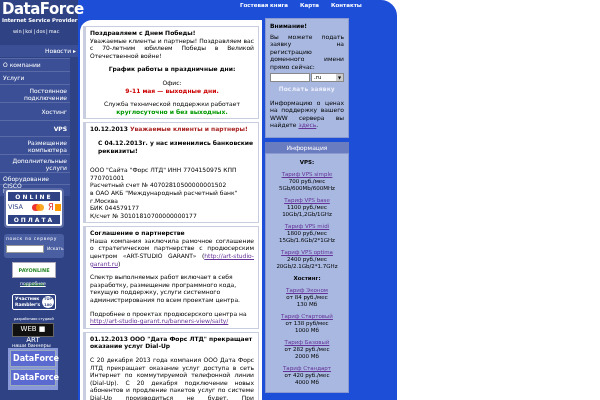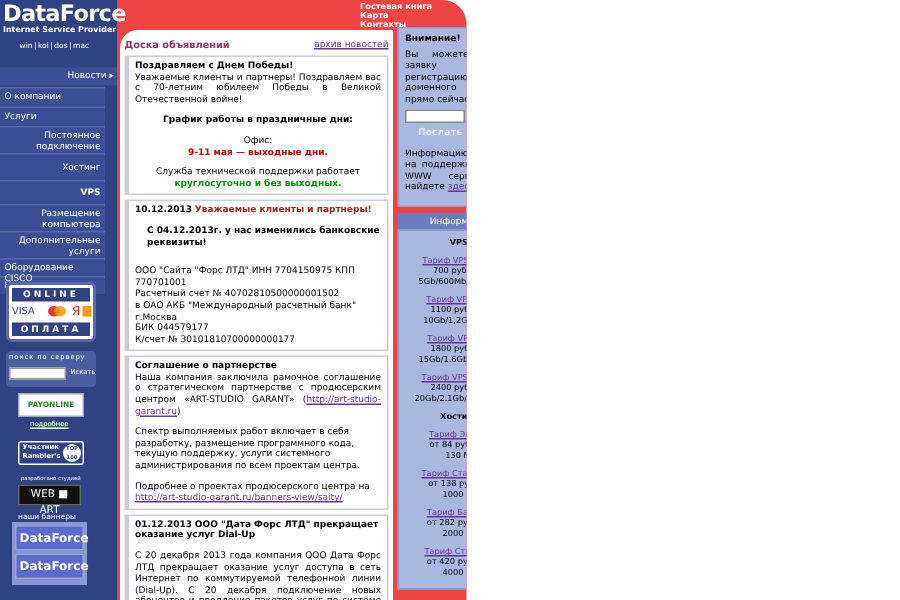--- a/index.html
+++ b/index.html
@@ -1,20 +1,20 @@
 <!DOCTYPE html>
 <html><head>
 <meta charset="utf-8">
 <style>
   * { box-sizing: border-box; margin: 0; padding: 0; }
   html, body { width: 600px; height: 400px; overflow: hidden; background: #ffffff; }
   body { font-family: "DejaVu Sans", sans-serif; font-size: 7px; color: #000; position: relative; }
 
   
-  #frame { position: absolute; left: 0; top: 0; width: 311px; height: 400px; background: #ef4444; border-top-right-radius: 16px; overflow: hidden; }
+  #frame { position: absolute; left: 0; top: 0; width: 397px; height: 400px; background: #1d4ed8; border-top-right-radius: 16px; overflow: hidden; }
 
   
   #left { position: absolute; left: 0; top: 0; width: 78px; height: 400px; background: #2f4384; }
   .logo { position: absolute; left: 2px; top: 0px; color: #fff; font-family: "DejaVu Sans", sans-serif; font-weight: bold; font-size: 15px; letter-spacing: -0.5px; }
   .logo-sub { position: absolute; left: 2px; top: 17px; color: #fff; font-weight: bold; font-size: 5.3px; }
   .enc { position: absolute; left: 12px; top: 28px; color: #fff; font-size: 5px; }
   .enc span { margin: 0 1px; }
 
   .nav { position: absolute; left: 0; width: 70px; }
   .nav-item { display: block; color: #fff; font-size: 6px; border-top: 1px solid #5a6aa6; background: #3a4f95; padding: 2px 3px; text-align: right; line-height: 7px; }
@@ -145,24 +145,20 @@
     <div class="banner-df b2">DataForce</div>
   </div>
 
   <div class="topmenu">
     <span>Гостевая книга</span>
     <span>Карта</span>
     <span>Контакты</span>
   </div>
 
   <div id="content">
-    <div class="content-head">
-      <span class="ann-title">Доска объявлений</span>
-      <span class="archive">архив новостей</span>
-    </div>
 
     <div class="news">
       <div class="bold">Поздравляем с Днем Победы!</div>
       <div class="justify">Уважаемые клиенты и партнеры! Поздравляем вас с 70-летним юбилеем Победы в Великой Отечественной войне!</div>
       <div class="gap"></div>
       <div class="center bold">График работы в праздничные дни:</div>
       <div class="gap"></div>
       <div class="center">Офис:</div>
       <div class="center red">9-11 мая — выходные дни.</div>
       <div class="gap"></div>

